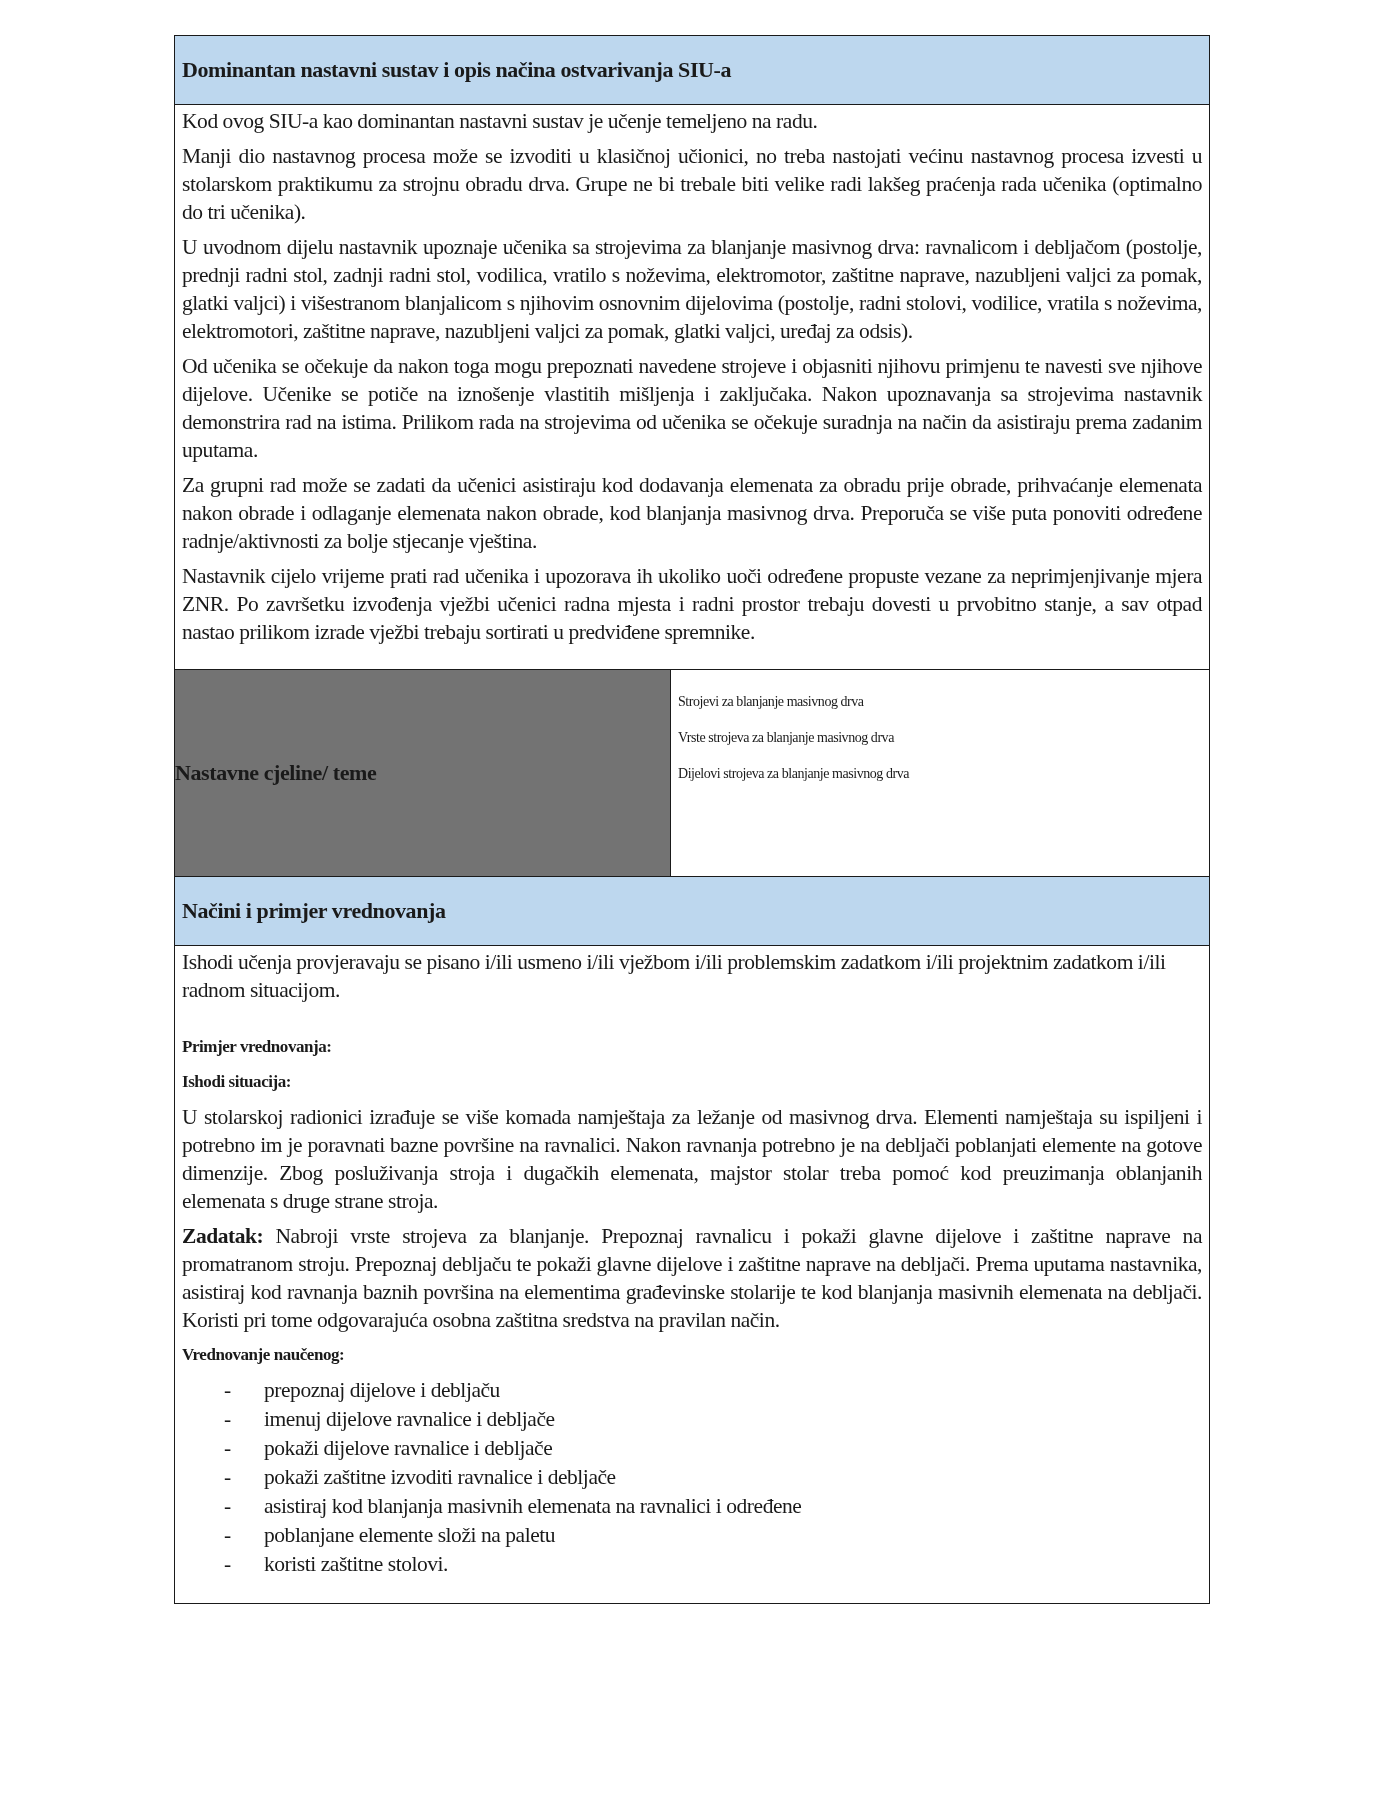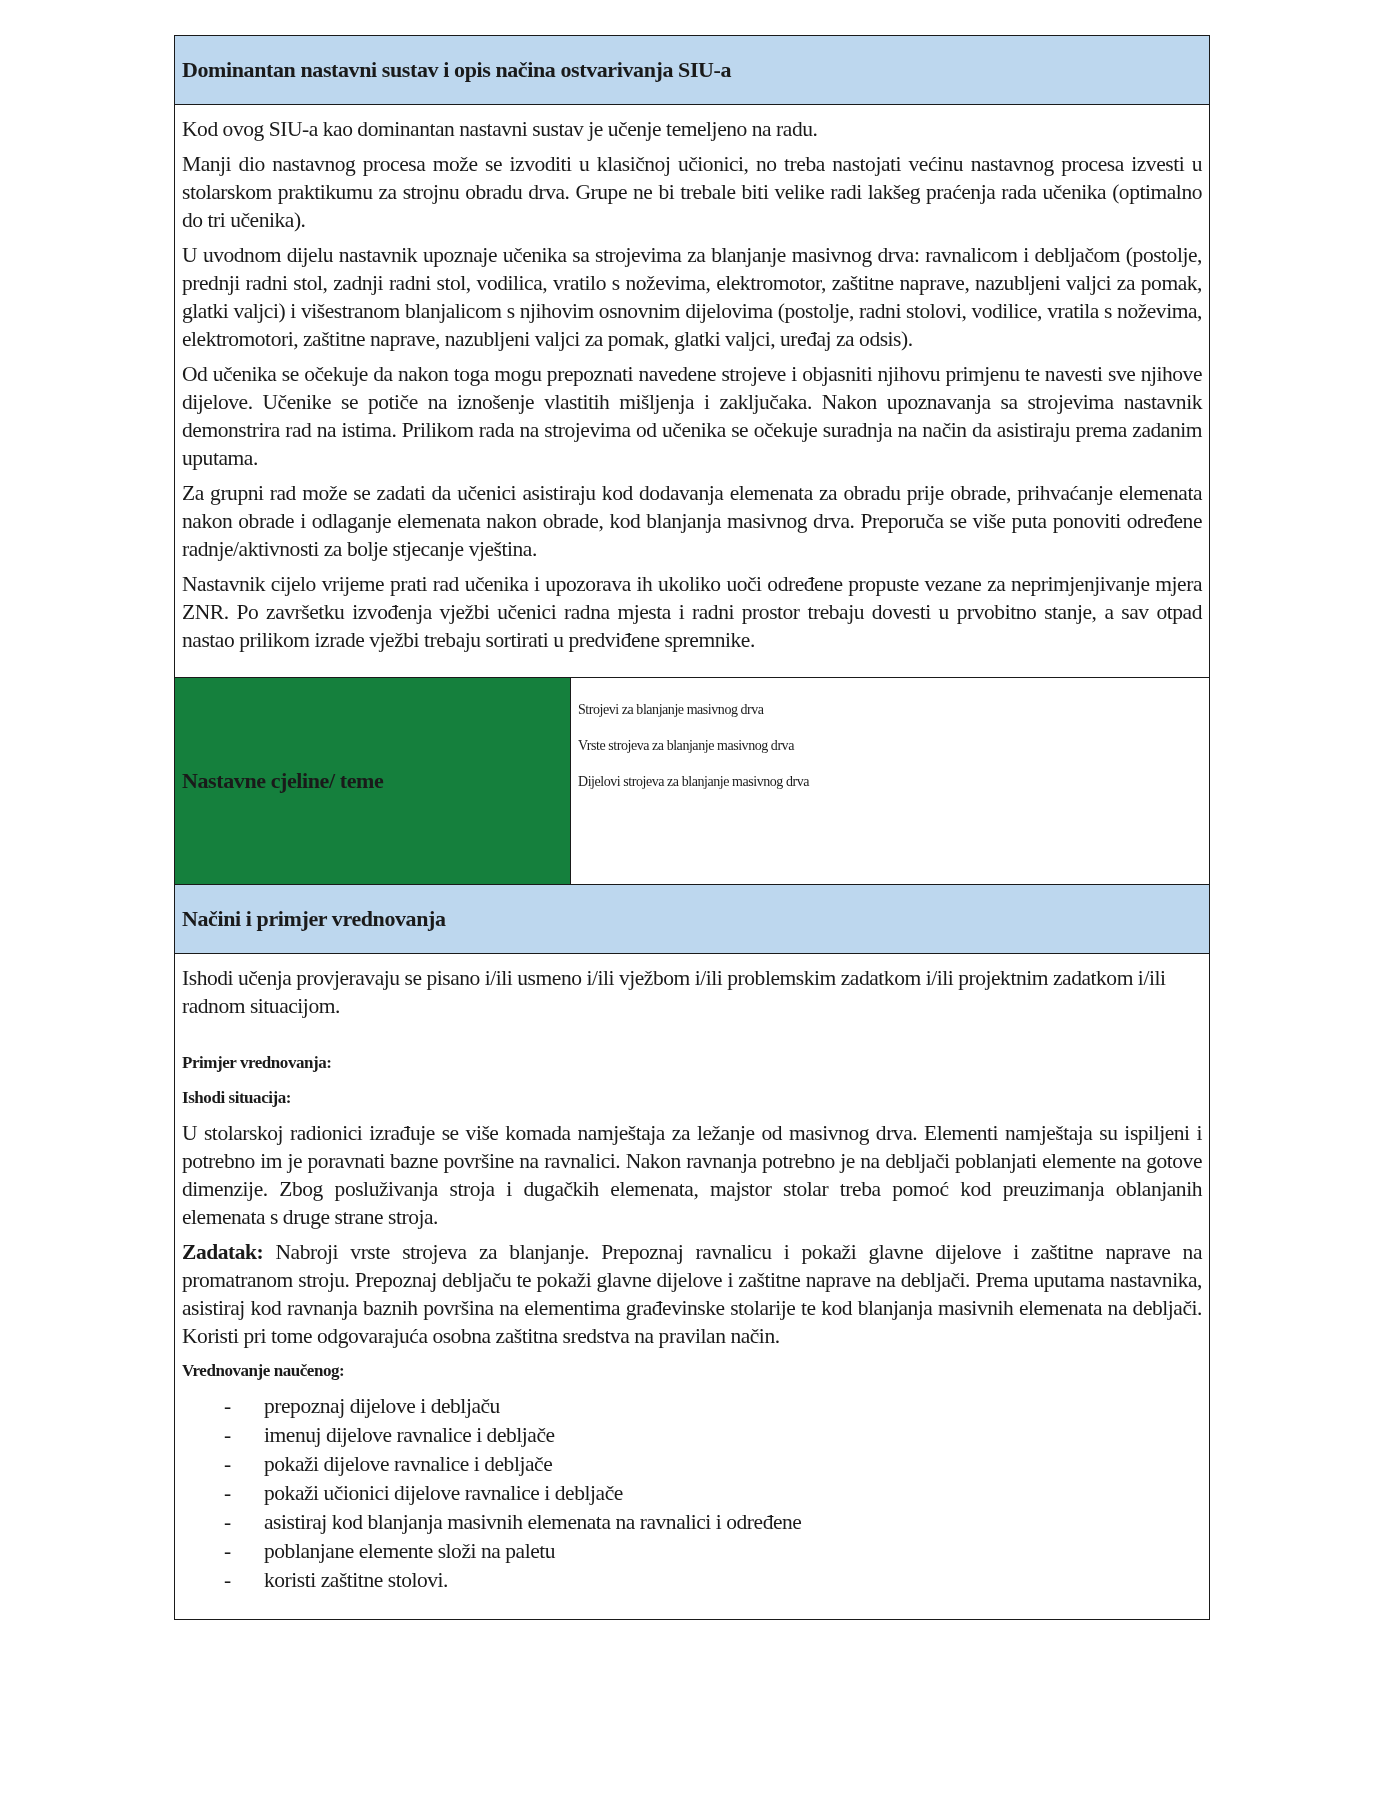--- a/index.html
+++ b/index.html
@@ -33,40 +33,40 @@
       display: flex;
       align-items: center;
       padding: 0 7px;
     }
     .head-title {
       font-weight: bold;
       font-size: 22px;
       letter-spacing: -0.4px;
     }
     .body-cell {
-      padding: 10px 7px 16px 7px;
+      padding: 2px 7px 16px 7px;
       font-size: 21.5px;
       line-height: 28px;
       letter-spacing: -0.45px;
     }
     .body-cell p {
       margin: 0 0 7px 0;
       text-align: justify;
     }
     .split-row {
       display: flex;
       height: 207px;
     }
     .split-left {
-      width: 396px;
-      background: #15803d;
+      width: 496px;
+      background: #737373;
       border-right: 1.5px solid #1a1a1a;
       display: flex;
       align-items: center;
-      padding: 0 7px;
+      padding: 0 0;
       box-sizing: border-box;
     }
     .split-right {
       flex: 1;
       padding: 18px 7px 8px 7px;
       font-size: 14px;
       line-height: 28px;
       letter-spacing: -0.45px;
     }
     .split-right div { margin-bottom: 8px; }
@@ -142,21 +142,21 @@
       <li>
           <span class="dash">-</span>
           <span>imenuj dijelove ravnalice i debljače</span>
         </li>
       <li>
           <span class="dash">-</span>
           <span>pokaži dijelove ravnalice i debljače</span>
         </li>
       <li>
           <span class="dash">-</span>
-          <span>pokaži učionici dijelove ravnalice i debljače</span>
+          <span>pokaži zaštitne izvoditi ravnalice i debljače</span>
         </li>
       <li>
           <span class="dash">-</span>
           <span>asistiraj kod blanjanja masivnih elemenata na ravnalici i određene</span>
         </li>
       <li>
           <span class="dash">-</span>
           <span>poblanjane elemente složi na paletu</span>
         </li>
       <li>

